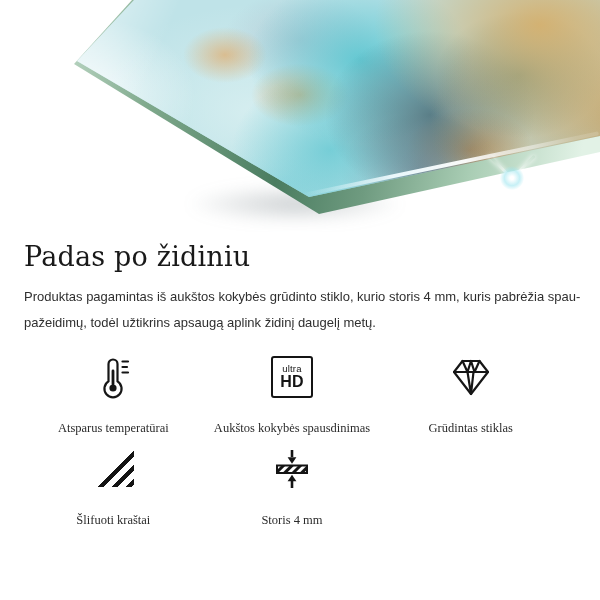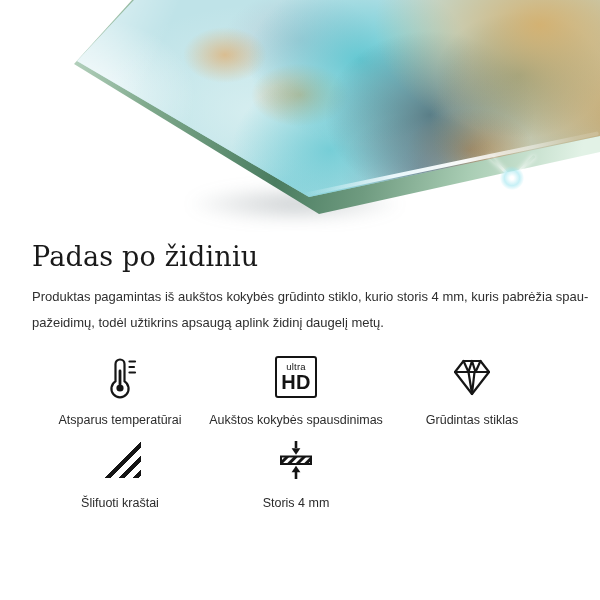--- a/index.html
+++ b/index.html
@@ -55,47 +55,47 @@
     background:radial-gradient(circle,rgba(255,255,255,0.95) 10%,rgba(160,230,240,0.6) 45%,rgba(160,230,240,0) 72%);
   }
   .sparkle .beam{
     position:absolute;left:0;top:30.5px;width:64px;height:3px;border-radius:2px;
     background:linear-gradient(90deg,rgba(255,255,255,0),#ffffff 48%,#ffffff 52%,rgba(255,255,255,0));
     box-shadow:0 0 5px rgba(255,255,255,0.9);
   }
   .sparkle .beam.b1{transform:rotate(45deg);}
   .sparkle .beam.b2{transform:rotate(-45deg);}
   
-  .content{padding:6px 40px 0 32px;}
+  .content{padding:6px 40px 0 24px;}
   .title{
     font-family:"DejaVu Serif","Liberation Serif",serif;
     font-size:27px;line-height:37px;color:#191919;font-weight:400;
     white-space:nowrap;letter-spacing:.2px;
   }
   .desc{margin-top:9px;font-size:13px;line-height:26px;color:#2f2f2f;}
   .desc div{white-space:nowrap;}
   
   .features{
     margin-top:15px;display:grid;grid-template-columns:1fr 1fr 1fr;
     row-gap:7px;
   }
   .feature{display:flex;flex-direction:column;align-items:center;}
   .icon-box{height:52px;display:flex;align-items:center;justify-content:center;}
   .feature .label{
-    margin-top:10px;font-size:12.5px;color:#2b2b2b;white-space:nowrap;text-align:center;
+    margin-top:18px;font-size:12.5px;color:#2b2b2b;white-space:nowrap;text-align:center;font-family:Liberation Serif, serif;
   }
   svg.ic{stroke:#161616;fill:none;stroke-width:2.2;stroke-linecap:round;stroke-linejoin:round;}
   
   .uhd{
     width:38px;height:38px;border:2.6px solid #141414;border-radius:3px;
     display:flex;flex-direction:column;align-items:center;justify-content:center;
     color:#141414;line-height:1;
   }
   .uhd .t1{font-size:9.5px;font-weight:400;letter-spacing:.2px;}
-  .uhd .t2{font-size:20px;font-weight:800;margin-top:1px;letter-spacing:.3px;}
+  .uhd .t2{font-size:16px;font-weight:800;margin-top:1px;letter-spacing:.3px;}
   
   .stripes{
     width:42px;height:36px;
     background:repeating-linear-gradient(135deg,#141414 0 4.2px,rgba(0,0,0,0) 4.2px 9.8px);
     clip-path:polygon(0 100%,88% 0,100% 0,100% 100%);
   }
 </style>
 </head>
 <body>
 

